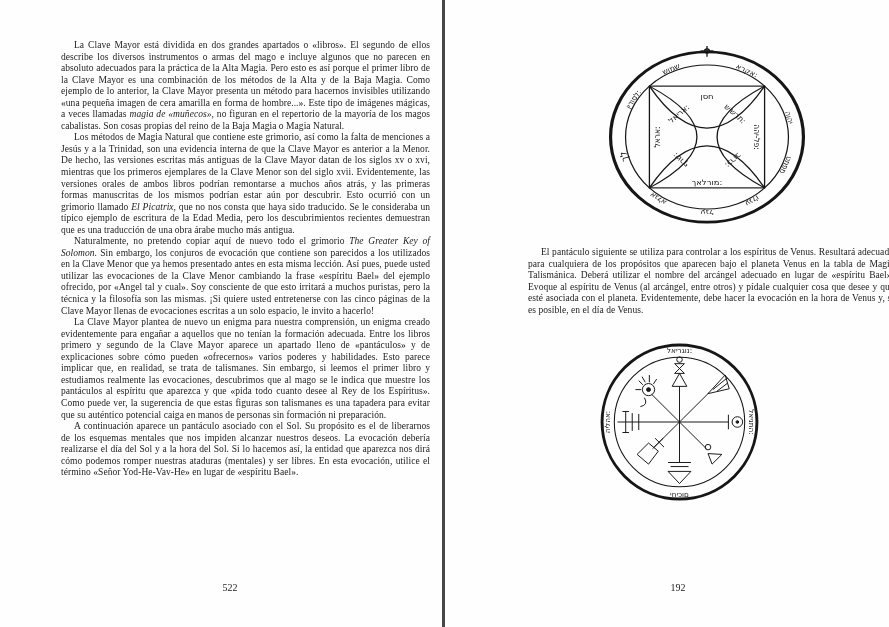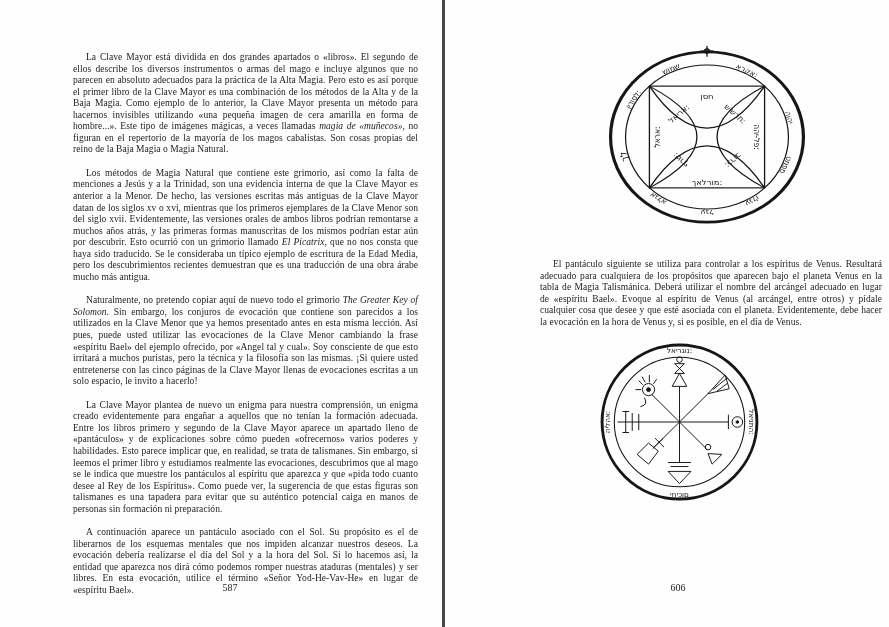--- a/index.html
+++ b/index.html
@@ -7,21 +7,21 @@
     position:relative;width:889px;height:627px;background:#fefefe;
     overflow:hidden;font-family:"Liberation Serif",serif;color:#1d1d1d;
   }
   .divider{
     position:absolute;left:442px;top:0;width:3px;height:627px;background:#474747;
   }
   .textcol{
     position:absolute;text-align:justify;font-size:9.5px;line-height:11.55px;
     letter-spacing:0.05px;color:#222;
   }
-  .textcol p{margin:12px;text-indent:13px;}
+  .textcol p{margin:0;text-indent:13px;}
   .it{font-style:italic;}
   .pageno{
     position:absolute;font-size:10px;color:#222;width:60px;text-align:center;
   }
   .left-col{left:61px;top:40px;width:369px;}
   .right-col{left:528px;top:247px;width:366px;}
   svg{position:absolute;}
   svg text{fill:#161616;font-family:"DejaVu Sans",sans-serif;}
   .ink{stroke:#161616;fill:none;}
 </style>
@@ -30,21 +30,21 @@
 
 <div class="spread">
 
   <div class="textcol left-col">
     <p><span>La Clave Mayor está dividida en dos grandes apartados o «libros». El segundo de ellos describe los diversos instrumentos o armas del mago e incluye algunos que no parecen en absoluto adecuados para la práctica de la Alta Magia. Pero esto es así porque el primer libro de la Clave Mayor es una combinación de los métodos de la Alta y de la Baja Magia. Como ejemplo de lo anterior, la Clave Mayor presenta un método para hacernos invisibles utilizando «una pequeña imagen de cera amarilla en forma de hombre...». Este tipo de imágenes mágicas, a veces llamadas </span><span class="it">magia de «muñecos»</span><span>, no figuran en el repertorio de la mayoría de los magos cabalistas. Son cosas propias del reino de la Baja Magia o Magia Natural.</span></p>
     <p><span>Los métodos de Magia Natural que contiene este grimorio, así como la falta de menciones a Jesús y a la Trinidad, son una evidencia interna de que la Clave Mayor es anterior a la Menor. De hecho, las versiones escritas más antiguas de la Clave Mayor datan de los siglos xv o xvi, mientras que los primeros ejemplares de la Clave Menor son del siglo xvii. Evidentemente, las versiones orales de ambos libros podrían remontarse a muchos años atrás, y las primeras formas manuscritas de los mismos podrían estar aún por descubrir. Esto ocurrió con un grimorio llamado </span><span class="it">El Picatrix</span><span>, que no nos consta que haya sido traducido. Se le consideraba un típico ejemplo de escritura de la Edad Media, pero los descubrimientos recientes demuestran que es una traducción de una obra árabe mucho más antigua.</span></p>
     <p><span>Naturalmente, no pretendo copiar aquí de nuevo todo el grimorio </span><span class="it">The Greater Key of Solomon</span><span>. Sin embargo, los conjuros de evocación que contiene son parecidos a los utilizados en la Clave Menor que ya hemos presentado antes en esta misma lección. Así pues, puede usted utilizar las evocaciones de la Clave Menor cambiando la frase «espíritu Bael» del ejemplo ofrecido, por «Angel tal y cual». Soy consciente de que esto irritará a muchos puristas, pero la técnica y la filosofía son las mismas. ¡Si quiere usted entretenerse con las cinco páginas de la Clave Mayor llenas de evocaciones escritas a un solo espacio, le invito a hacerlo!</span></p>
     <p><span>La Clave Mayor plantea de nuevo un enigma para nuestra comprensión, un enigma creado evidentemente para engañar a aquellos que no tenían la formación adecuada. Entre los libros primero y segundo de la Clave Mayor aparece un apartado lleno de «pantáculos» y de explicaciones sobre cómo pueden «ofrecernos» varios poderes y habilidades. Esto parece implicar que, en realidad, se trata de talismanes. Sin embargo, si leemos el primer libro y estudiamos realmente las evocaciones, descubrimos que al mago se le indica que muestre los pantáculos al espíritu que aparezca y que «pida todo cuanto desee al Rey de los Espíritus». Como puede ver, la sugerencia de que estas figuras son talismanes es una tapadera para evitar que su auténtico potencial caiga en manos de personas sin formación ni preparación.</span></p>
     <p><span>A continuación aparece un pantáculo asociado con el Sol. Su propósito es el de liberarnos de los esquemas mentales que nos impiden alcanzar nuestros deseos. La evocación debería realizarse el día del Sol y a la hora del Sol. Si lo hacemos así, la entidad que aparezca nos dirá cómo podemos romper nuestras ataduras (mentales) y ser libres. En esta evocación, utilice el término «Señor Yod-He-Vav-He» en lugar de «espíritu Bael».</span></p>
   </div>
-  <div class="pageno" style="left:200px;top:582px;">587</div>
+  <div class="pageno" style="left:200px;top:582px;">522</div>
 
   <div class="divider"></div>
 
   <svg style="left:604px;top:46px;" width="206" height="182" viewBox="0 0 220 220" preserveAspectRatio="none">
     <g class="ink">
       <circle cx="110" cy="110" r="103" stroke-width="3.4"></circle>
       <circle cx="110" cy="110" r="87" stroke-width="1.3"></circle>
 
       <g stroke-width="1.4">
         <line x1="110" y1="0" x2="110" y2="13"></line>
@@ -162,15 +162,15 @@
     </g>
 
     <g font-size="9" text-anchor="middle">
       <text x="100" y="15">נוגריאל:</text>
       <text x="12" y="103" transform="rotate(-90,12,100)">אהליה:</text>
       <text x="188" y="103" transform="rotate(90,188,100)">התניאל:</text>
       <text x="100" y="192">םוכיחי</text>
     </g>
   </svg>
 
-  <div class="pageno" style="left:648px;top:582px;">606</div>
+  <div class="pageno" style="left:648px;top:582px;">192</div>
 
 </div>
 
 </body></html>

